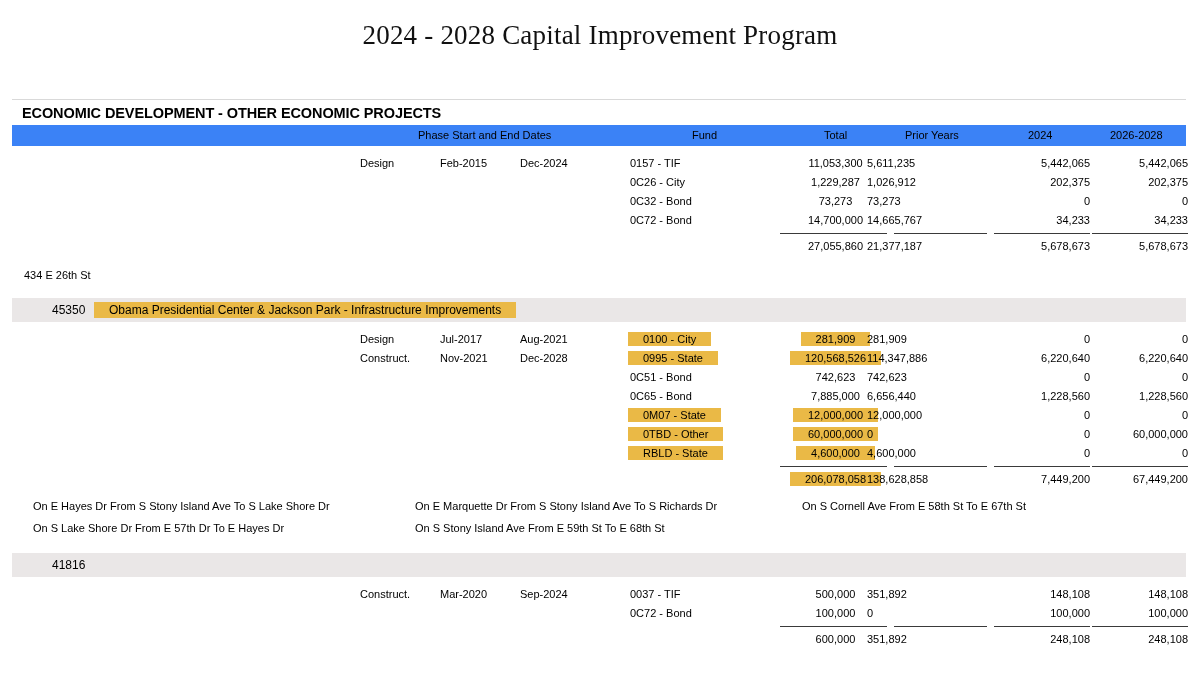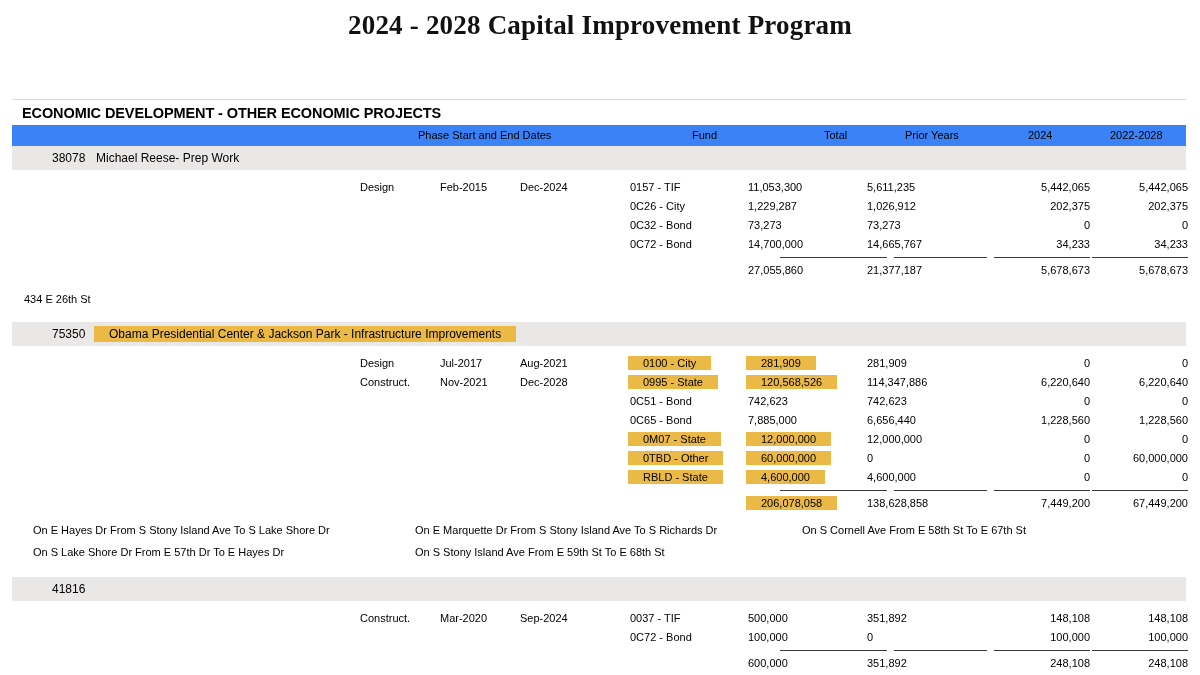--- a/index.html
+++ b/index.html
@@ -20,23 +20,23 @@
     position: relative;
     width: 1200px;
     height: 675px;
   }
   
   .doc-title {
     font-family: "Liberation Serif", serif;
     font-size: 27px;
     text-align: center;
     color: #111111;
-    padding-top: 10px;
+    padding-top: 20px;
     letter-spacing: 0.2px;
-    font-weight: 700;
+    font-weight: 400;
   }
   
   .table-wrap {
     position: absolute;
     left: 12px;
     top: 99px;
     width: 1174px;
   }
   .top-rule {
     height: 1px;
@@ -89,21 +89,21 @@
   
   .detail {
     position: relative;
     height: 19px;
     font-size: 11px;
   }
   .c-phase  { position: absolute; left: 348px;  top: 3px; white-space: nowrap; }
   .c-start  { position: absolute; left: 428px;  top: 3px; white-space: nowrap; }
   .c-end    { position: absolute; left: 508px;  top: 3px; white-space: nowrap; }
   .c-fund   { position: absolute; left: 618px;  top: 3px; white-space: nowrap; }
-  .c-total  { position: absolute; left: 736px;  top: 3px; width: 135px; text-align: left; white-space: nowrap; }
+  .c-total  { position: absolute; left: 756px;  top: 3px; width: 135px; text-align: center; white-space: nowrap; }
   .c-prior  { position: absolute; left: 855px;  top: 3px; width: 120px; white-space: nowrap; }
   .c-y2024  { position: absolute; left: 960px;  top: 3px; width: 118px; text-align: right; white-space: nowrap; }
   .c-range  { position: absolute; left: 1058px; top: 3px; width: 118px; text-align: right; white-space: nowrap; }
 
   
   .rule-row {
     position: relative;
     height: 7px;
   }
   .rule-row i {
@@ -147,28 +147,24 @@
     <div class="top-rule"></div>
 
     <div class="section-title">ECONOMIC DEVELOPMENT - OTHER ECONOMIC PROJECTS</div>
 
     <div class="col-head">
       <span style="left:406px">Phase Start and End Dates</span>
       <span style="left:680px">Fund</span>
       <span style="left:812px">Total</span>
       <span style="left:893px">Prior Years</span>
       <span style="left:1016px">2024</span>
-      <span style="left:1098px">2022-2028</span>
+      <span style="left:1098px">2026-2028</span>
     </div>
 
     <div id="projects-container">
-        <div class="proj-band">
-          <span class="pnum">38078</span>
-          <span class="pname">Michael Reese- Prep Work</span>
-        </div>
         <div class="spacer-8"></div>
         <div class="detail">
           <div class="c-phase">Design</div>
           <div class="c-start">Feb-2015</div>
           <div class="c-end">Dec-2024</div>
           <div class="c-fund">0157 - TIF</div>
           <div class="c-total">11,053,300</div>
           <div class="c-prior">5,611,235</div>
           <div class="c-y2024">5,442,065</div>
           <div class="c-range">5,442,065</div>
@@ -203,21 +199,21 @@
         <div class="detail">
           <div class="c-total">27,055,860</div>
           <div class="c-prior">21,377,187</div>
           <div class="c-y2024">5,678,673</div>
           <div class="c-range">5,678,673</div>
         </div>
         <div class="spacer-8"></div>
         <div class="addr">434 E 26th St</div>
         <div class="spacer-12"></div>
         <div class="proj-band">
-          <span class="pnum">75350</span>
+          <span class="pnum">45350</span>
           <span class="pname"><span class="hl">Obama Presidential Center &amp; Jackson Park - Infrastructure Improvements</span></span>
         </div>
         <div class="spacer-8"></div>
         <div class="detail">
           <div class="c-phase">Design</div>
           <div class="c-start">Jul-2017</div>
           <div class="c-end">Aug-2021</div>
           <div class="c-fund"><span class="hl">0100 - City</span></div>
           <div class="c-total"><span class="hl">281,909</span></div>
           <div class="c-prior">281,909</div>

